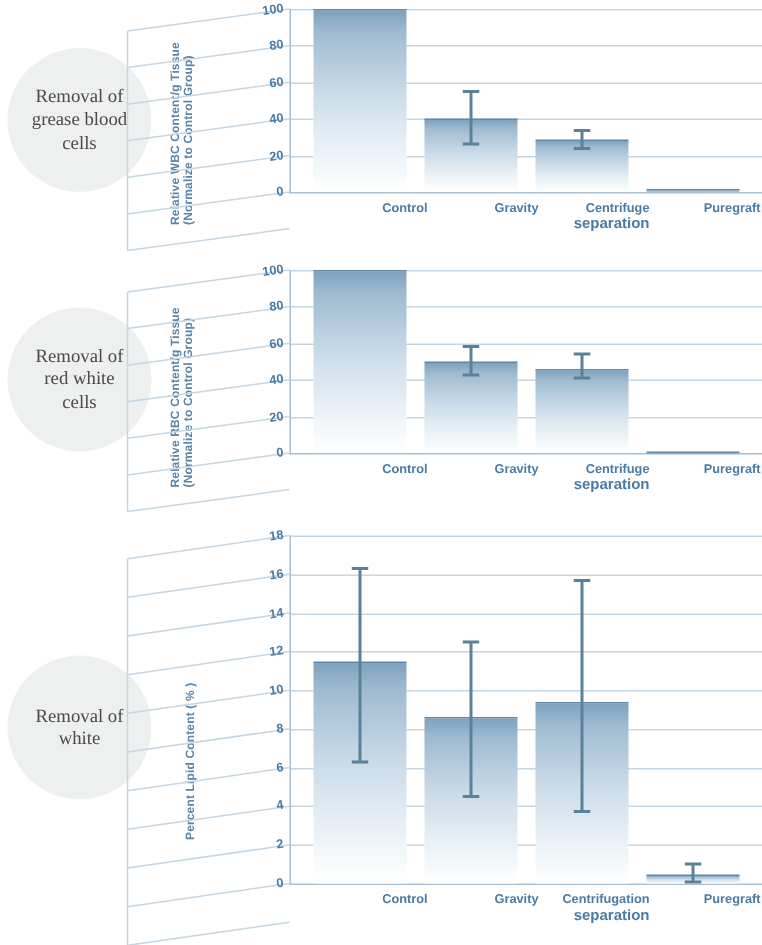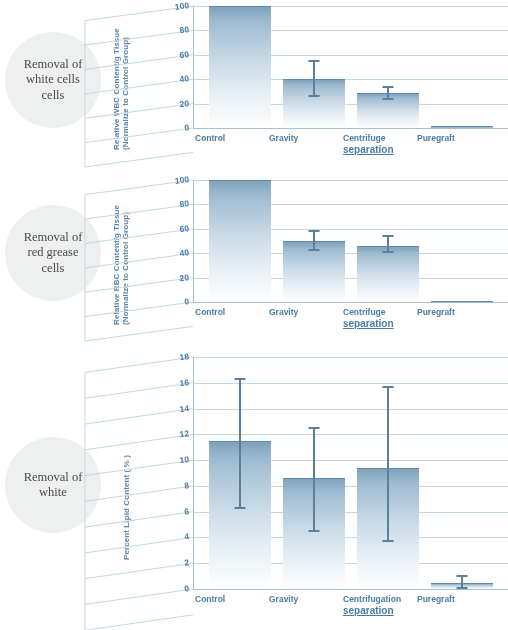--- a/index.html
+++ b/index.html
@@ -130,43 +130,42 @@
   .errcap {
     position: absolute;
     width: 11px;
     height: 2px;
     background: #5b8199;
     transform: translateX(-5.5px);
   }
 
   .xtick {
     position: absolute;
-    text-align: left;
+    text-align: right;
     color: #4a7ba3;
     font-size: 8.5px;
     font-weight: bold;
     line-height: 1.25;
     white-space: nowrap;
   }
   .xtick .sep {
     display: block;
     font-size: 10px;
-    text-decoration: underline;
   }
 </style>
 </head>
 <body>
 
 <div class="figure">
 
   <div class="panel" id="panel-0">
     <div class="badge">
       <div>
         <span>Removal of</span><br>
-        <span>white cells</span><br>
+        <span>grease blood</span><br>
         <span>cells</span>
       </div>
     </div>
     <div class="ytitle" style="left: 112px; top: 150px;">
       <span>Relative WBC Content/g Tissue</span>
       <span class="l2">(Normalize to Control Group)</span>
     </div>
     <div class="plot" style="left: 193px; top: 6px; width: 315px; height: 122px;">
       <div class="plot-inner">
           <svg class="axis-svg" width="120" height="182" style="left: -120px; top: 0px;">
@@ -207,21 +206,21 @@
   <div class="xtick" style="left: 195px; top: 133px; width: 90px;"><span>Control</span></div>
       <div class="xtick" style="left: 269px; top: 133px; width: 90px;"><span>Gravity</span></div>
       <div class="xtick" style="left: 343px; top: 133px; width: 90px;"><span>Centrifuge</span><span class="sep">separation</span></div>
       <div class="xtick" style="left: 417px; top: 133px; width: 90px;"><span>Puregraft</span></div>
     </div>
 
   <div class="panel" id="panel-1">
     <div class="badge">
       <div>
         <span>Removal of</span><br>
-        <span>red grease</span><br>
+        <span>red white</span><br>
         <span>cells</span>
       </div>
     </div>
     <div class="ytitle" style="left: 112px; top: 155px;">
       <span>Relative RBC Content/g Tissue</span>
       <span class="l2">(Normalize to Control Group)</span>
     </div>
     <div class="plot" style="left: 193px; top: 10px; width: 315px; height: 122px;">
       <div class="plot-inner">
           <svg class="axis-svg" width="120" height="182" style="left: -120px; top: 0px;">

